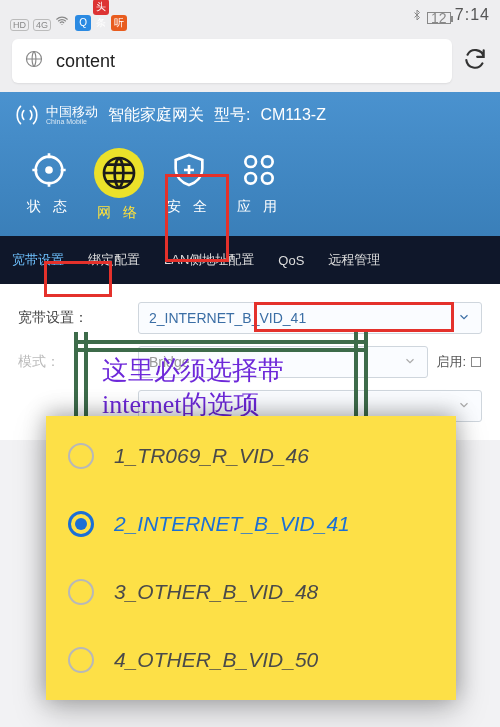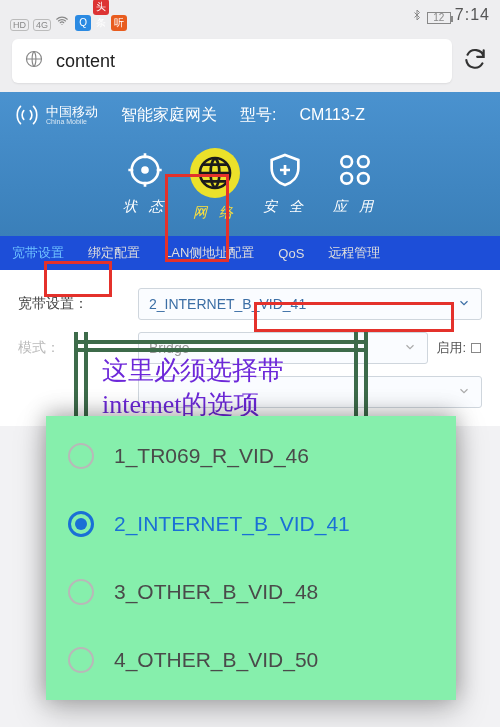--- a/index.html
+++ b/index.html
@@ -9,52 +9,52 @@
   
   .statusbar {
     height: 30px; background: #eeeef0; display: flex; justify-content: space-between;
     align-items: center; padding: 0 10px; font-size: 12px; color: #555;
   }
   .sb-left, .sb-right { display: flex; align-items: flex-end; gap: 4px; }
   .sb-pill { border: 1px solid #bbb; border-radius: 3px; font-size: 9px; padding: 0 2px; color:#888; }
   .sb-ico { font-size: 13px; color:#888; }
   .sb-apps span { display:inline-block; width:16px; height:16px; border-radius:3px; font-size:10px; color:#fff; line-height:16px; text-align:center; margin-left:2px;}
   .sb-time { font-size: 16px; color:#555; letter-spacing:1px;}
-  .sb-batt { display:inline-block; border:1px solid #888; width:24px; height:12px; position:relative; font-size:10px; line-height:10px; text-align:center; color:#888;}
+  .sb-batt { display:inline-block; border:1px solid #888; width:24px; height:12px; position:relative; font-size:14px; line-height:10px; text-align:center; color:#888;}
   .sb-batt::after { content:""; position:absolute; right:-3px; top:3px; width:2px; height:6px; background:#888;}
 
   
   .urlbar { height: 62px; background: #eeeef0; display:flex; align-items:center; padding: 0 12px; gap:10px;}
   .urlfield { flex:1; background:#fff; height:44px; border-radius:6px; display:flex; align-items:center; padding:0 12px; gap:12px; box-shadow:0 1px 2px rgba(0,0,0,.08);}
   .globe-grey svg { width:20px; height:20px; stroke:#888; fill:none; stroke-width:1.4;}
   .urltxt { font-size:18px; color:#222; }
   .reload svg { width:26px; height:26px; stroke:#333; fill:none; stroke-width:2;}
 
   
   .rhdr { background:#3f88c5; background:linear-gradient(#4a92cf,#3a7fb9); color:#fff; padding:10px 14px 14px; }
-  .rhdr-top { display:flex; align-items:center; gap:23px; font-size:14px;}
+  .rhdr-top { display:flex; align-items:center; gap:10px; font-size:14px;}
   .cm-logo { display:flex; align-items:center; gap:6px;}
   .cm-logo-mark { width:26px; height:26px; }
   .cm-txt { display:flex; flex-direction:column; line-height:1; }
   .cm-txt .cn { font-size:13px; }
   .cm-txt .en { font-size:7px; opacity:.8;}
   .rhdr-title { font-size:16px; }
   .rhdr-model { font-size:16px; }
 
-  .navrow { display:flex; justify-content:center; margin-top:20px;font-style:italic;}
+  .navrow { display:flex; justify-content:flex-start; margin-top:20px;}
   .navitem { display:flex; flex-direction:column; align-items:center; gap:6px; width:70px;}
   .navitem .ic { width:44px; height:44px; display:flex; align-items:center; justify-content:center;}
   .navitem .ic svg { width:40px; height:40px; stroke:#fff; fill:none; stroke-width:1.6;}
   .navitem .lb { font-size:14px; letter-spacing:4px; color:#fff;}
   .navitem.active .lb { color:#ffe23a; }
   .navitem.active .ic { background:#ebe12a; border-radius:50%; width:50px; height:50px;}
   .navitem.active .ic svg { stroke:#1b1b1b;}
 
   
-  .tabs { background:#1d4ed8; color:#ddd; display:flex; font-size:13px; height:34px; align-items:stretch;}
+  .tabs { background:#0f172a; color:#ddd; display:flex; font-size:13px; height:48px; align-items:stretch;}
   .tab { padding:0 12px; display:flex; align-items:center; white-space:nowrap; }
   .tab.active { color:#6fc2ff; }
 
   
   .form { background:#fff; padding:12px 18px;}
   .frow { display:flex; align-items:center; height:44px; font-size:14px; color:#333;}
   .flabel { width:120px; color:#444;}
   .fselect { flex:1; height:32px; border:1px solid #cfd6dd; border-radius:3px; display:flex; align-items:center; justify-content:space-between; padding:0 10px; background:#fafcff;}
   .fselect .val { color:#3b6ea5;}
   .chev svg { width:14px; height:14px; stroke:#3b6ea5; fill:none; stroke-width:2;}
@@ -73,22 +73,22 @@
   .anno .bar { position:absolute; background:#3d6b4a; }
   .ht { height:4px; width:290px; } .hb { height:4px; width:290px; }
   .vl { width:4px; height:106px; } .vr { width:4px; height:106px; }
   .ht1 { top:0;   left:0;}
   .hb1 { top:88px;left:0;} 
   .vl1 { left:0;  top:-8px;} .vl2 { left:10px; top:-8px;}
   .vr1 { left:280px; top:-8px;} .vr2 { left:290px; top:-8px;}
   .hb2 { top:96px; left:0;}
 
   
-  .sheet { position:absolute; left:46px; top:416px; width:410px; background:#86efac;
-           box-shadow:0 -4px 20px rgba(0,0,0,.25), 0 10px 30px rgba(0,0,0,.25); z-index:50; padding:6px 0;}
+  .sheet { position:absolute; left:46px; top:416px; width:410px; background:#fde047;
+           box-shadow:0 -4px 20px rgba(0,0,0,.25), 0 10px 30px rgba(0,0,0,.25); z-index:50; padding:6px 0;font-style:italic;}
   .opt { display:flex; align-items:center; height:68px; padding:0 22px; gap:20px; font-size:21px; color:#4a4a4a;}
   .radio { width:26px; height:26px; border:2px solid #b8b8b8; border-radius:50%; flex-shrink:0; position:relative;}
   .opt.sel { color:#1a6fd6; }
   .opt.sel .radio { border-color:#1a6fd6; border-width:3px;}
   .opt.sel .radio::after { content:""; position:absolute; inset:4px; background:#1a6fd6; border-radius:50%;}
 
   .root { position:relative; width:500px; height:727px;}
 </style>
 </head>
 <body>

